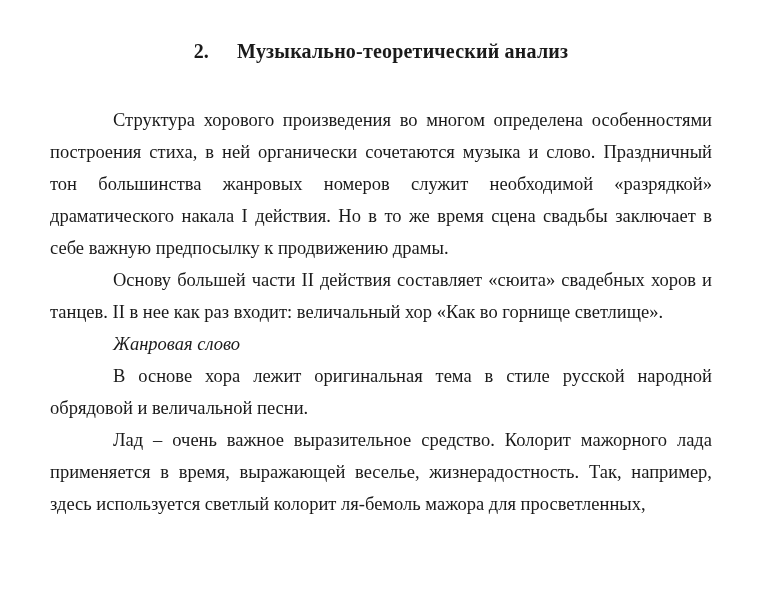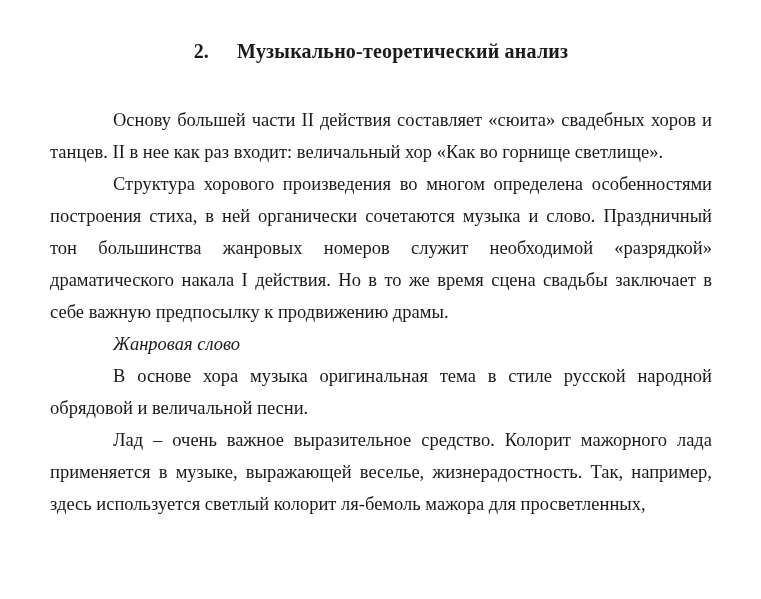--- a/index.html
+++ b/index.html
@@ -84,25 +84,25 @@
 <body>
 
 <div class="page">
 
   <h1 class="doc-heading">
     <span class="heading-number">2.</span><span class="heading-text">Музыкально-теоретический анализ</span>
   </h1>
 
   <div class="body-block">
 
+    <p class="para">Структура хорового произведения во многом определена особенностями построения стиха, в ней органически сочетаются музыка и слово. Праздничный тон большинства жанровых номеров служит необходимой «разрядкой» драматического накала I действия. Но в то же время сцена свадьбы заключает в себе важную предпосылку к продвижению драмы.</p>
+
     <p class="para">Основу большей части II действия составляет «сюита» свадебных хоров и танцев. II в нее как раз входит: величальный хор «Как во горнище светлище».</p>
-
-    <p class="para">Структура хорового произведения во многом определена особенностями построения стиха, в ней органически сочетаются музыка и слово. Праздничный тон большинства жанровых номеров служит необходимой «разрядкой» драматического накала I действия. Но в то же время сцена свадьбы заключает в себе важную предпосылку к продвижению драмы.</p>
 
     <h3 class="subhead gap-sub-top">Жанровая слово</h3>
 
-    <p class="para gap-after-sub">В основе хора музыка оригинальная тема в стиле русской народной обрядовой и величальной песни.</p>
+    <p class="para gap-after-sub">В основе хора лежит оригинальная тема в стиле русской народной обрядовой и величальной песни.</p>
 
 
-    <p class="para gap-after-sub">Лад – очень важное выразительное средство. Колорит мажорного лада применяется в музыке, выражающей веселье, жизнерадостность. Так, например, здесь используется светлый колорит ля-бемоль мажора для просветленных,</p>
+    <p class="para gap-after-sub">Лад – очень важное выразительное средство. Колорит мажорного лада применяется в время, выражающей веселье, жизнерадостность. Так, например, здесь используется светлый колорит ля-бемоль мажора для просветленных,</p>
 
   </div>
 </div>
 
 </body></html>

